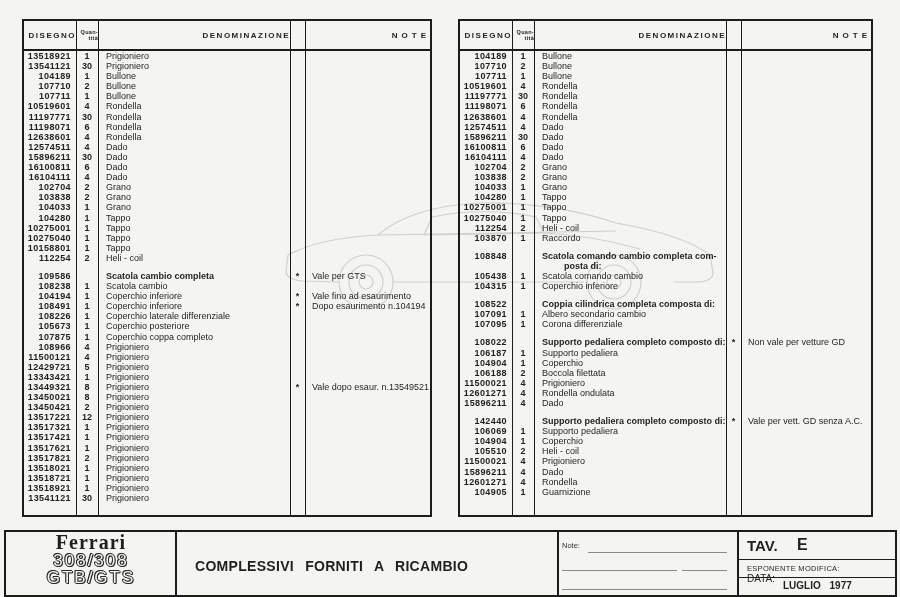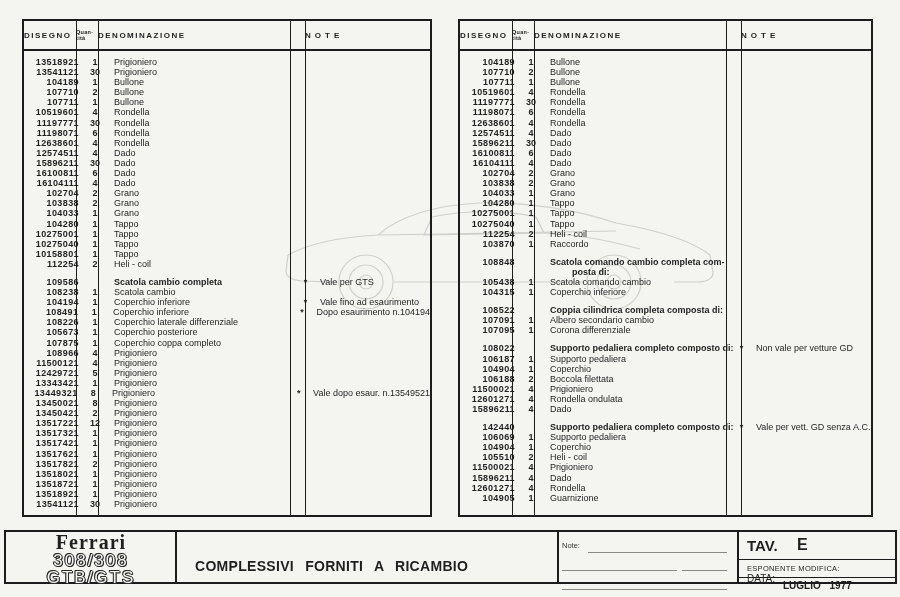--- a/index.html
+++ b/index.html
@@ -5,43 +5,43 @@
   html,body{margin:0;padding:0;}
   body{width:900px;height:597px;overflow:hidden;background:#f3f3ef;
        font-family:"Liberation Sans",sans-serif;color:#1f1f1f;position:relative;}
   .sheet{position:absolute;inset:0;background:#f4f4f0;}
 
   
   .ptable{position:absolute;top:19px;height:498px;border:2px solid #1c1c1c;box-sizing:border-box;}
   .ptable.left{left:22px;width:410px;}
   .ptable.right{left:458px;width:415px;}
   .thead{position:absolute;top:0;left:0;right:0;height:28px;border-bottom:2px solid #1c1c1c;display:flex;align-items:center;}
-  .th{box-sizing:border-box;text-align:left;font-weight:bold;}
+  .th{box-sizing:border-box;text-align:right;font-weight:bold;}
   .th-d{width:52px;font-size:8px;letter-spacing:1.5px;}
   .th-q{width:22px;font-size:5.5px;line-height:6px;letter-spacing:.3px;}
   .th-n{width:192px;font-size:8px;letter-spacing:1.5px;}
   .th-s{width:15px;}
   .th-note{flex:1;font-size:8px;letter-spacing:4px;}
   .vline{position:absolute;top:0;bottom:0;width:1px;background:#1c1c1c;}
   .v1{left:52px;}.v2{left:74px;}.v3{left:266px;}.v4{left:281px;}
-  .tbody{position:absolute;top:30px;left:0;right:0;bottom:0;padding-top:6px;margin-left:8px;}
+  .tbody{position:absolute;top:30px;left:0;right:0;bottom:0;}
   .row{display:flex;align-items:flex-start;line-height:10.1px;font-size:9px;}
   .row.gap{height:8px;}
   .c-d{width:52px;box-sizing:border-box;text-align:right;padding-right:5px;font-weight:bold;letter-spacing:.4px;}
   .c-q{width:22px;box-sizing:border-box;text-align:center;font-weight:bold;}
   .c-n{width:192px;box-sizing:border-box;padding-left:30px;text-indent:-22px;white-space:pre-line;}
   .c-s{width:15px;box-sizing:border-box;text-align:center;font-weight:bold;}
   .c-note{flex:1;box-sizing:border-box;padding-left:7px;white-space:nowrap;}
   .row.b .c-n{font-weight:bold;}
 
   
   .wm{position:absolute;left:282px;top:183px;width:440px;height:140px;opacity:.35;pointer-events:none;}
 
   
-  .footer{position:absolute;left:4px;top:530px;width:893px;height:54px;border:2px solid #1c1c1c;box-sizing:border-box;}
+  .footer{position:absolute;left:4px;top:530px;width:893px;height:67px;border:2px solid #1c1c1c;box-sizing:border-box;}
   .fdiv{position:absolute;top:0;bottom:0;width:2px;background:#1c1c1c;}
   .fd1{left:169px;}.fd2{left:551px;}.fd3{left:731px;}
   .brand{position:absolute;left:6px;top:0;width:158px;text-align:center;}
   .brand-name{font-family:"Liberation Serif",serif;font-weight:bold;font-size:20px;line-height:20px;letter-spacing:1px;}
   .outline{font-weight:normal;font-size:17px;line-height:17px;letter-spacing:2px;color:#f4f4f0;
            text-shadow:-1px 0 #2a2a2a,1px 0 #2a2a2a,0 -1px #2a2a2a,0 1px #2a2a2a,-1px -1px #2a2a2a,1px 1px #2a2a2a;}
   .sheet-title{position:absolute;left:189px;top:26px;font-weight:bold;font-size:14px;word-spacing:7px;letter-spacing:.3px;}
   .note-label{position:absolute;left:556px;top:9px;font-size:7.5px;color:#333;}
   .nline{position:absolute;height:1px;background:#8a8a85;}
   .nl1{left:582px;top:20px;width:139px;}

